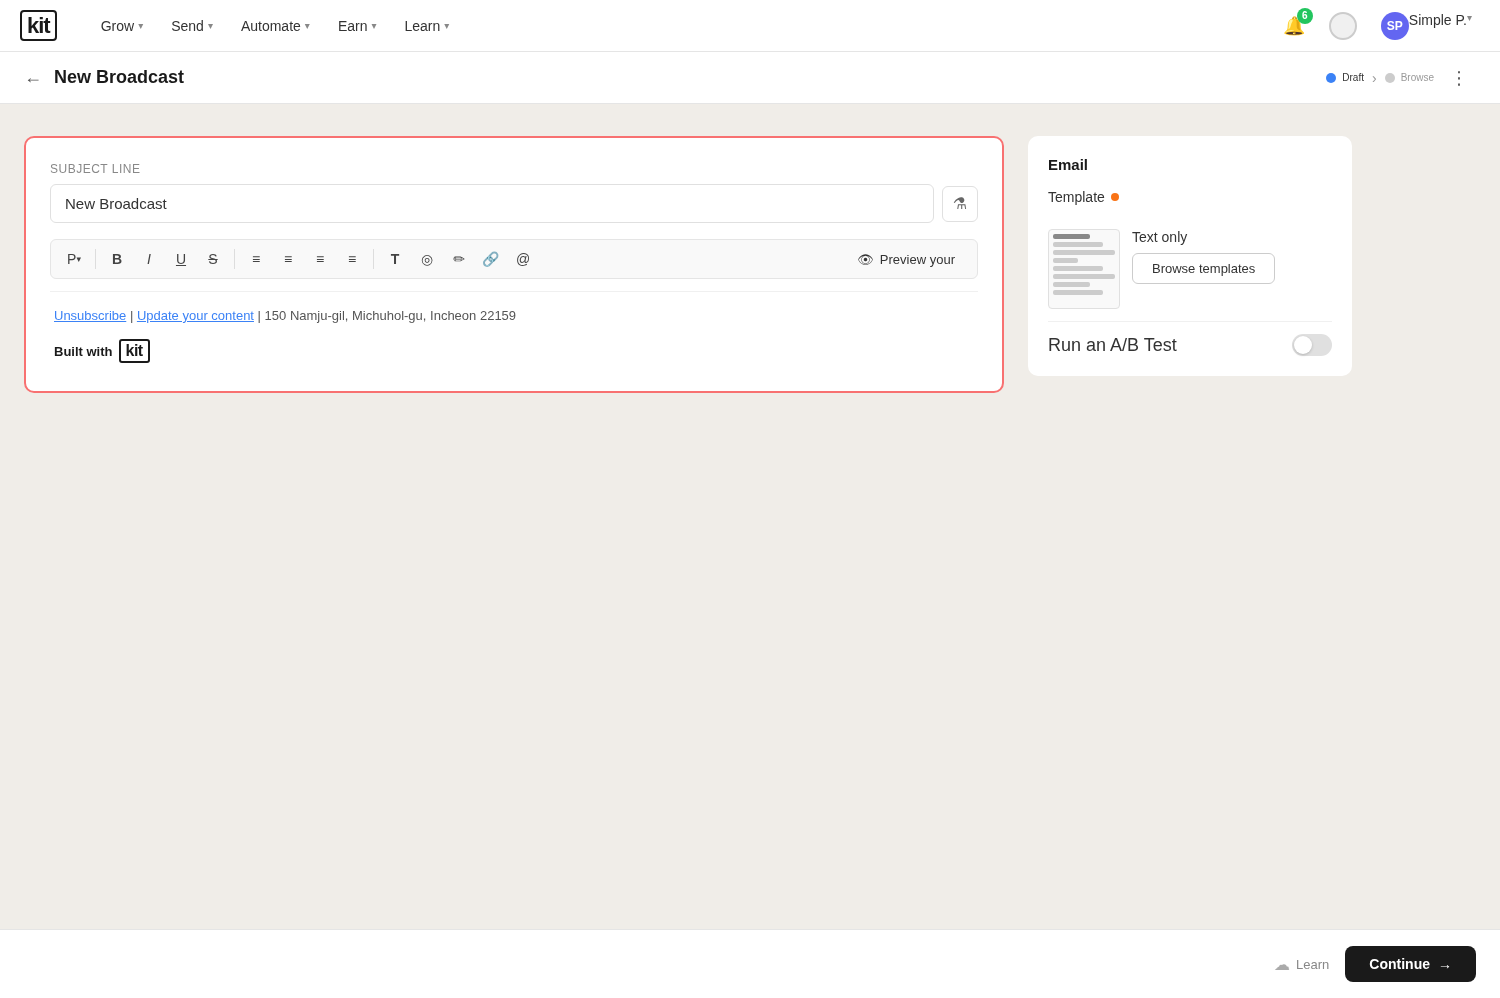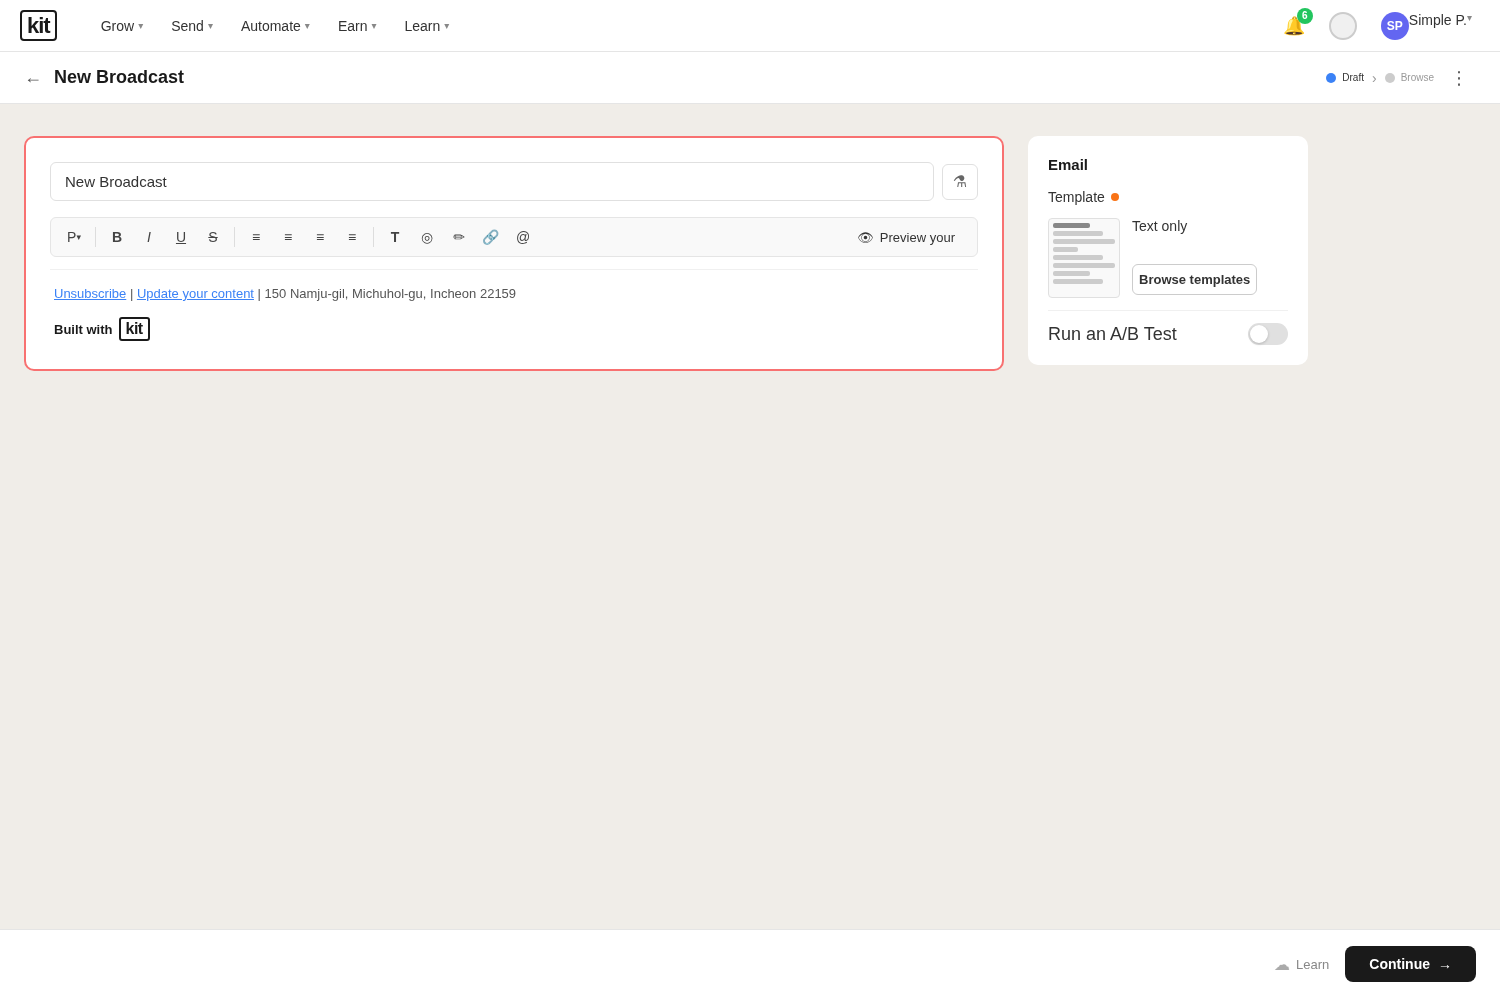--- a/index.html
+++ b/index.html
@@ -288,21 +288,21 @@
       font-weight: 900;
       font-size: 16px;
       letter-spacing: -0.5px;
       border: 2px solid #1a1a1a;
       padding: 1px 5px;
       border-radius: 3px;
     }
 
     
     .right-panel {
-      width: 280px;
+      width: 324px;
       flex-shrink: 0;
     }
     .panel-section {
       background: #fff;
       border-radius: 10px;
       padding: 20px;
       margin-bottom: 16px;
     }
     .panel-title {
       font-size: 15px;
@@ -310,21 +310,21 @@
       color: #1a1a1a;
       margin-bottom: 16px;
     }
     .template-label {
       font-size: 14px;
       font-weight: 500;
       color: #333;
       display: flex;
       align-items: center;
       gap: 6px;
-      margin-bottom: 13px;
+      margin-bottom: 24px;
     }
     .orange-dot {
       width: 8px;
       height: 8px;
       border-radius: 50%;
       background: #f97316;
       display: inline-block;
     }
     .template-preview-row {
       display: flex;
@@ -358,26 +358,25 @@
     }
     .template-name {
       font-size: 14px;
       color: #333;
       font-weight: 500;
     }
     .browse-btn {
       background: #fff;
       border: 1px solid #ccc;
       border-radius: 6px;
-      padding: 7px 6px;
+      padding: 7px 19px;
       font-size: 13px;
-      font-weight: 700;
+      font-weight: 400;
       color: #333;
       cursor: pointer;
-      margin-top: 22px;
     }
 
     .divider { height: 1px; background: #f0f0f0; margin: 12px 0; }
 
     .ab-row {
       display: flex;
       align-items: center;
       justify-content: space-between;
     }
     .ab-label {
@@ -501,20 +500,21 @@
       <span>⋮</span>
     </div>
   </div>
 </div>
 
 <div class="main-content">
 
   <div class="editor-area">
     <div class="editor-card">
 
+      <div class="subject-label">Subject Line</div>
 
       <div class="subject-row">
         <input class="subject-input" type="text" value="New Broadcast" style="">
         <div class="flask-btn">
           <span>⚗</span>
         </div>
       </div>
 
       <div class="toolbar">
         <button class="toolbar-btn" title="Style">P <span style="font-size:9px">▾</span></button>

